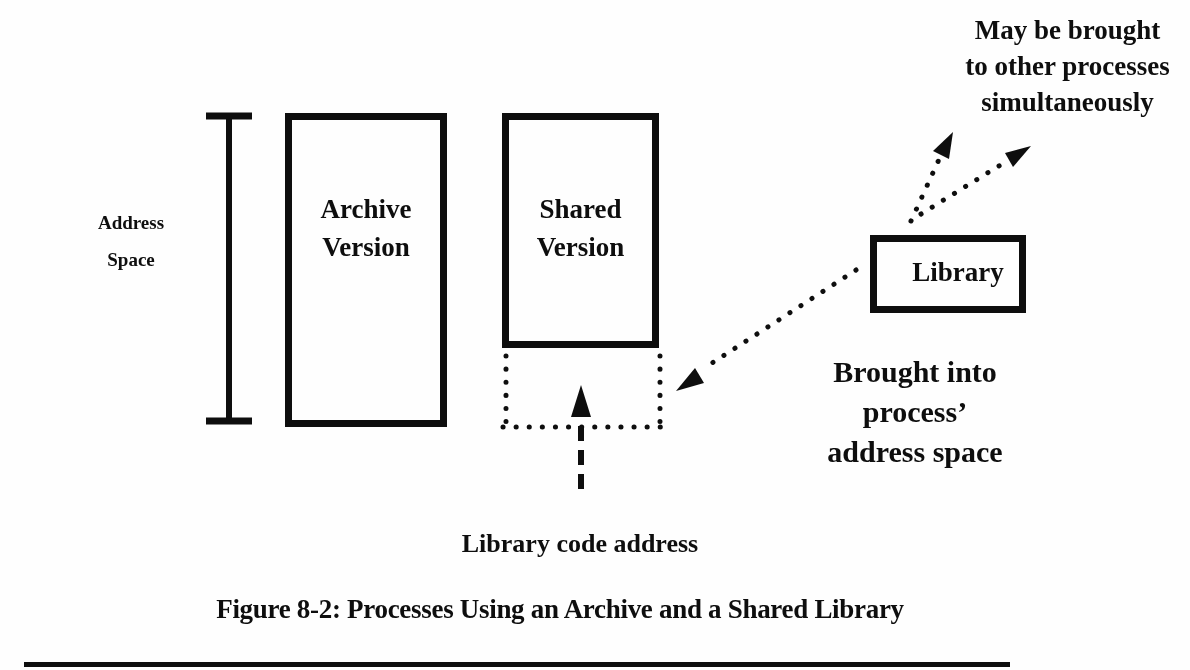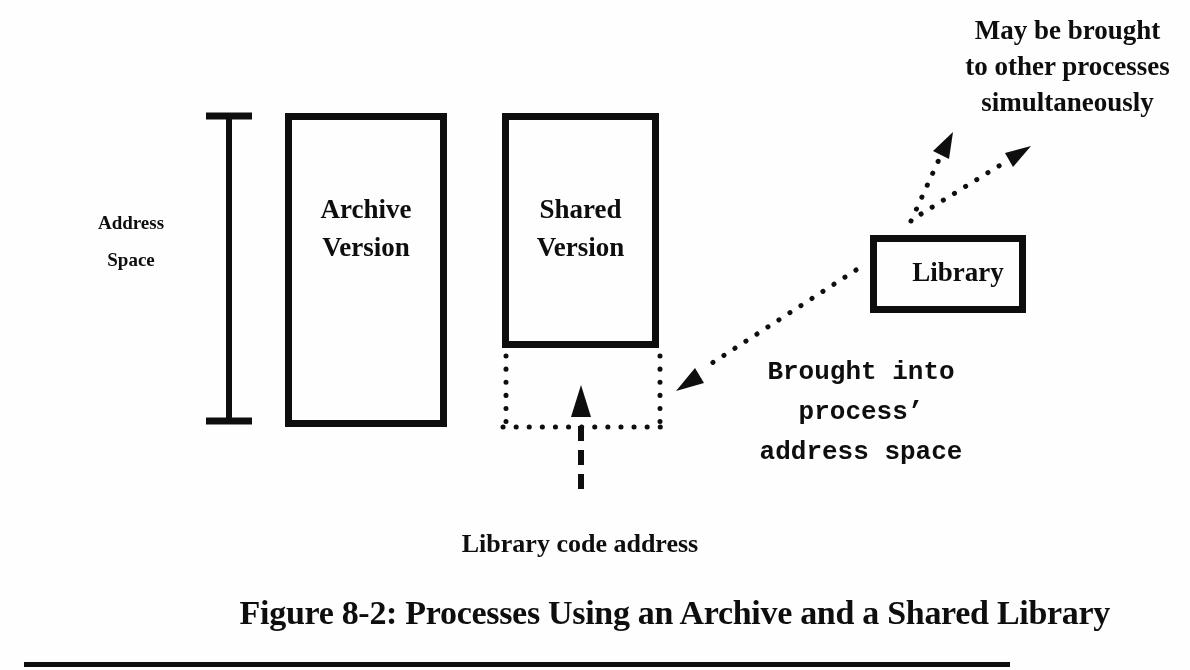--- a/index.html
+++ b/index.html
@@ -5,25 +5,25 @@
   html,body{margin:0;padding:0;background:#ffffff;}
   #page{position:relative;width:1190px;height:670px;background:#fefefe;overflow:hidden;
         font-family:"Liberation Serif",serif;color:#0e0e0e;}
   #diagram-svg{position:absolute;left:0;top:0;width:1190px;height:670px;}
   .lbl{position:absolute;font-weight:bold;color:#0e0e0e;text-align:center;white-space:pre-line;}
   #address-label{left:76px;top:204px;width:110px;font-size:19px;line-height:37px;}
   #archive-label{left:285px;top:190px;width:162px;font-size:27px;line-height:38px;}
   #shared-label{left:502px;top:190px;width:157px;font-size:27px;line-height:38px;}
   #library-label{left:870px;top:256px;width:176px;font-size:27px;line-height:32px;}
   #may-label{left:945px;top:12px;width:245px;font-size:27px;line-height:36px;}
-  #brought-label{left:726px;top:352px;width:270px;font-size:26px;line-height:40px;font-family:Liberation Mono, monospace;}
+  #brought-label{left:780px;top:352px;width:270px;font-size:30px;line-height:40px;}
   #libcode-label{left:450px;top:487px;width:260px;font-size:26px;line-height:38px;}
   .emph{font-weight:bold;-webkit-text-stroke:0.6px #0e0e0e;}
-  #figure-caption{position:absolute;left:10px;top:594px;width:1100px;font-size:34px;
-                  font-weight:bold;letter-spacing:-0.3px;text-align:right;white-space:nowrap;}
+  #figure-caption{position:absolute;left:10px;top:594px;width:1100px;font-size:27px;
+                  font-weight:bold;letter-spacing:-0.3px;text-align:center;white-space:nowrap;}
   #bottom-rule{position:absolute;left:24px;top:662px;width:986px;height:5px;background:#0e0e0e;}
 </style>
 </head>
 <body>
 
 <div id="page">
 
   <svg id="diagram-svg" viewBox="0 0 1190 670" xmlns="http://www.w3.org/2000/svg">
     <g stroke="#0e0e0e" fill="none">
 

